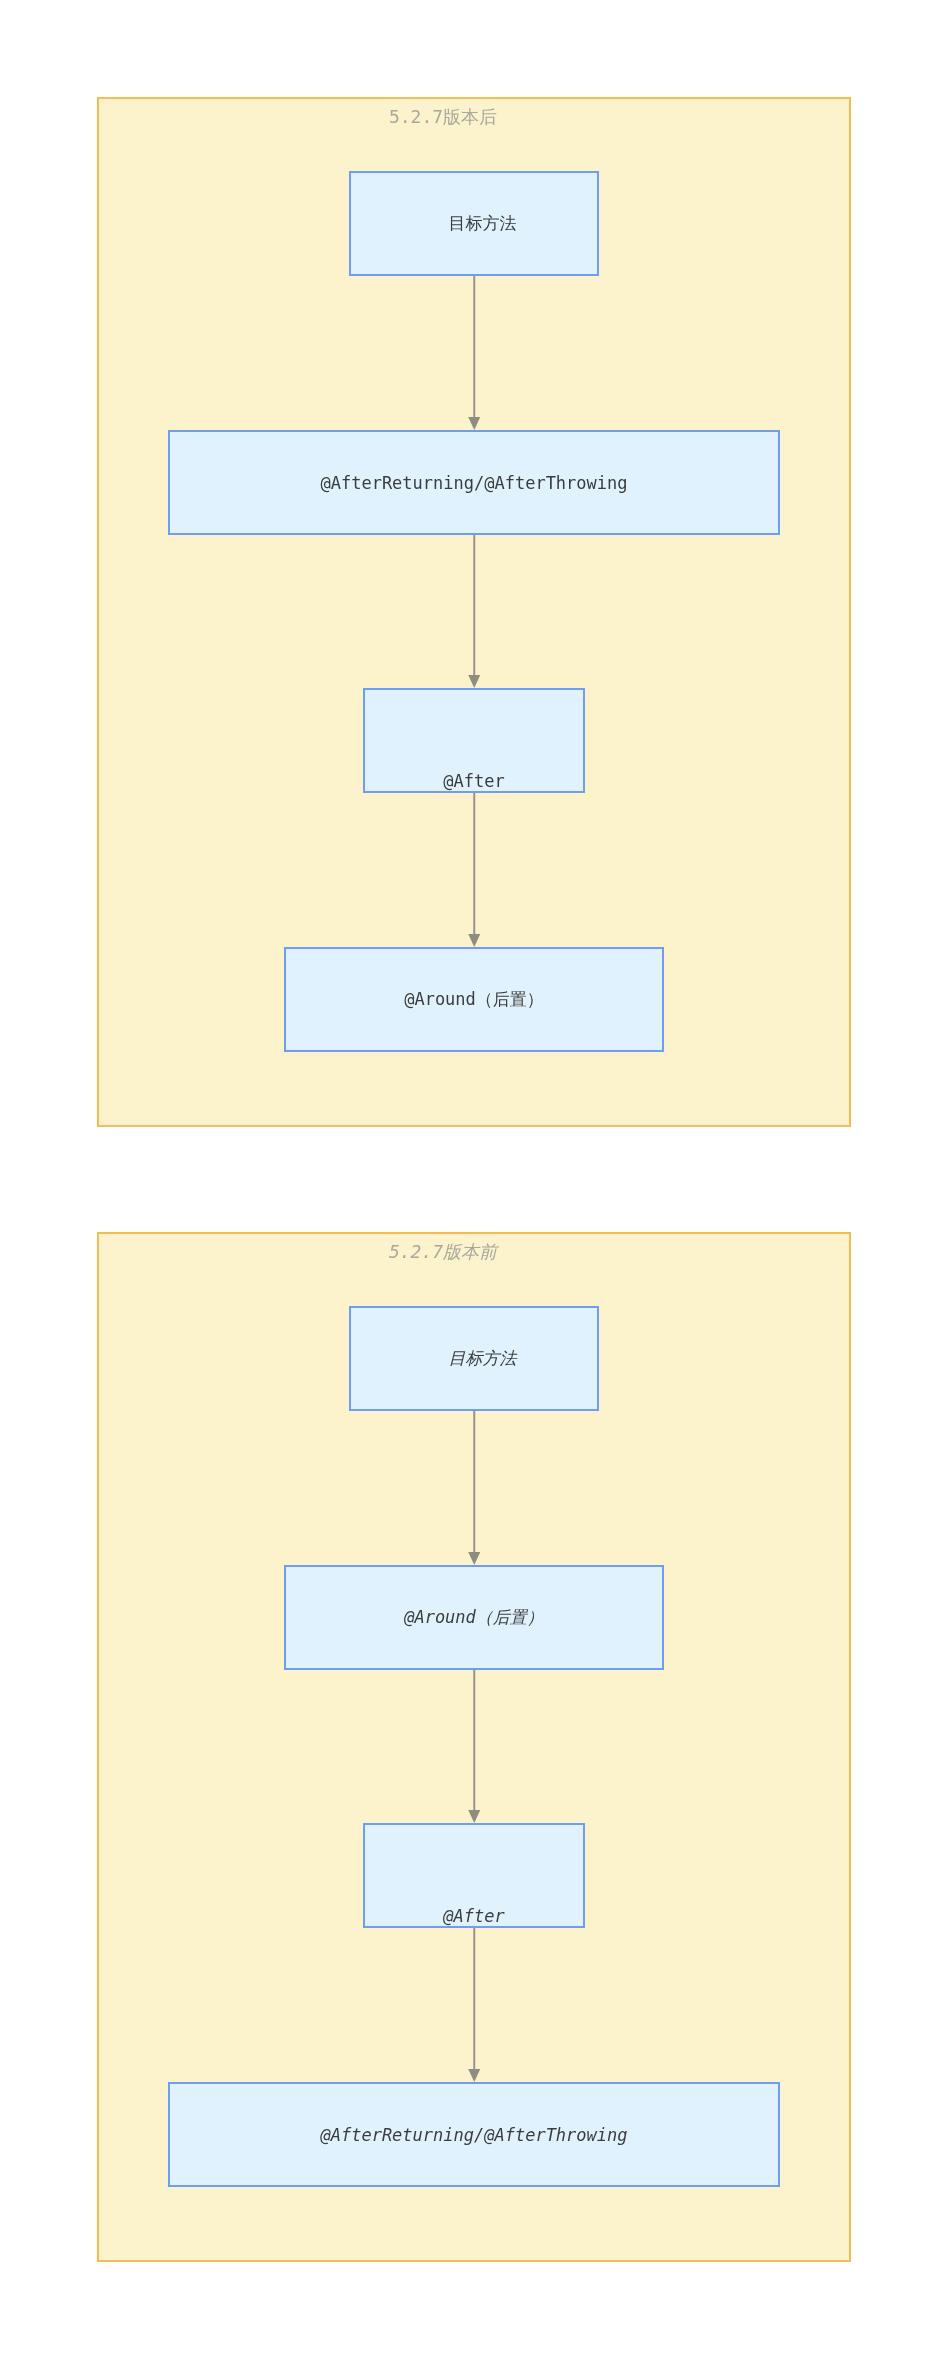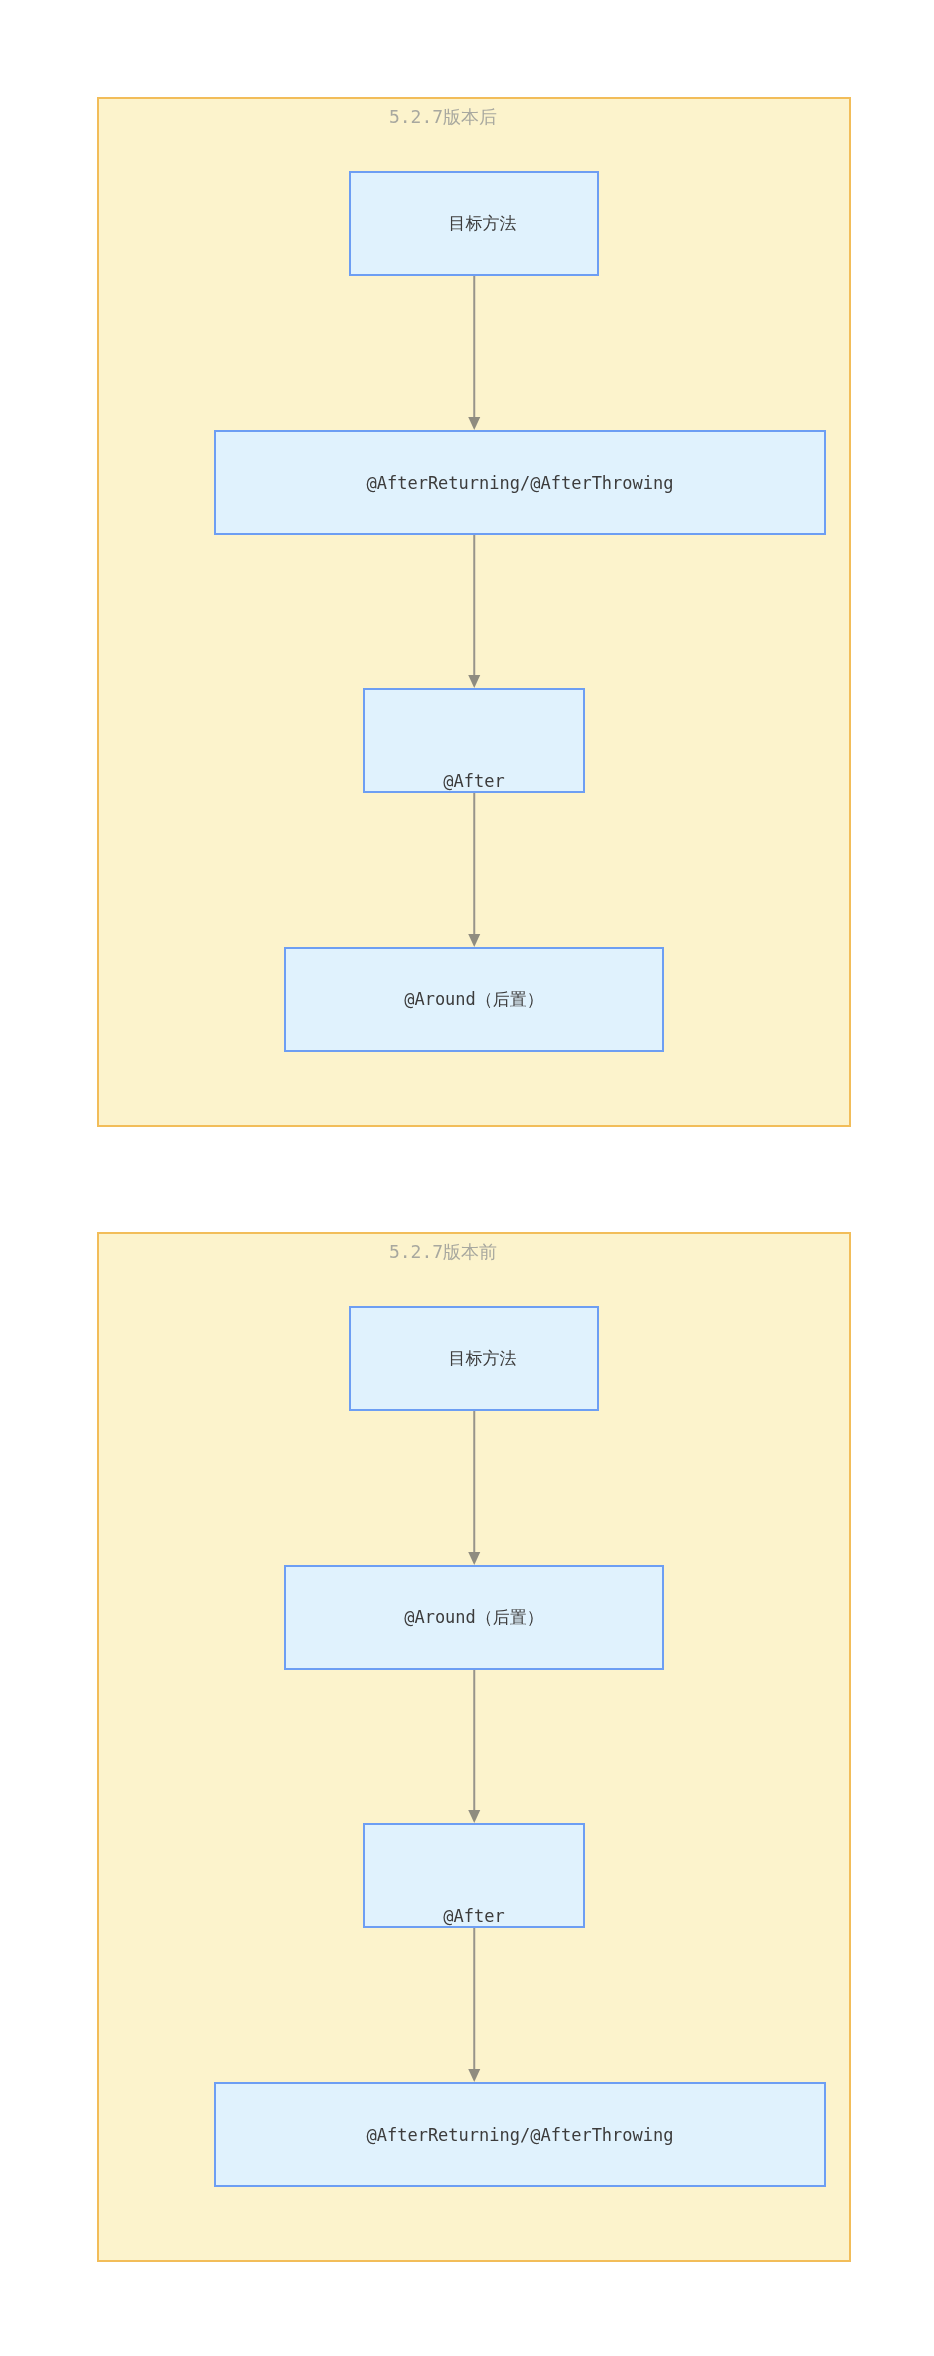--- a/index.html
+++ b/index.html
@@ -27,21 +27,21 @@
   }
   .panel {
     position: absolute;
     left: 97px;
     width: 754px;
     height: 1030px;
     background: var(--panel-bg);
     border: 2px solid var(--panel-border);
   }
   .panel-1 { top: 97px; }
-  .panel-2 { top: 1232px; }
+  .panel-2 { top: 1232px; font-style: italic; }
   .panel-title {
     position: absolute;
     top: 6px;
     left: 50%;
     transform: translateX(-50%);
     margin-left: -31px;
     font-size: 18px;
     line-height: 24px;
     color: var(--panel-title);
     white-space: nowrap;
@@ -56,21 +56,21 @@
     display: flex;
     align-items: center;
     justify-content: center;
   }
   .node span {
     font-size: 17px;
     color: var(--node-text);
     white-space: nowrap;
   }
   .w-target { width: 250px; padding-left: 17px; }
-  .w-wide   { width: 612px; margin-left: 46px; }
+  .w-wide   { width: 612px; }
   .w-after  { width: 222px; }
   .w-around { width: 380px; }
   .y1 { top: 72px; }
   .y2 { top: 331px; }
   .y3 { top: 589px; align-items: flex-end; }
   .y4 { top: 848px; }
   .arrow {
     position: absolute;
     left: 50%;
     transform: translateX(-50%);

